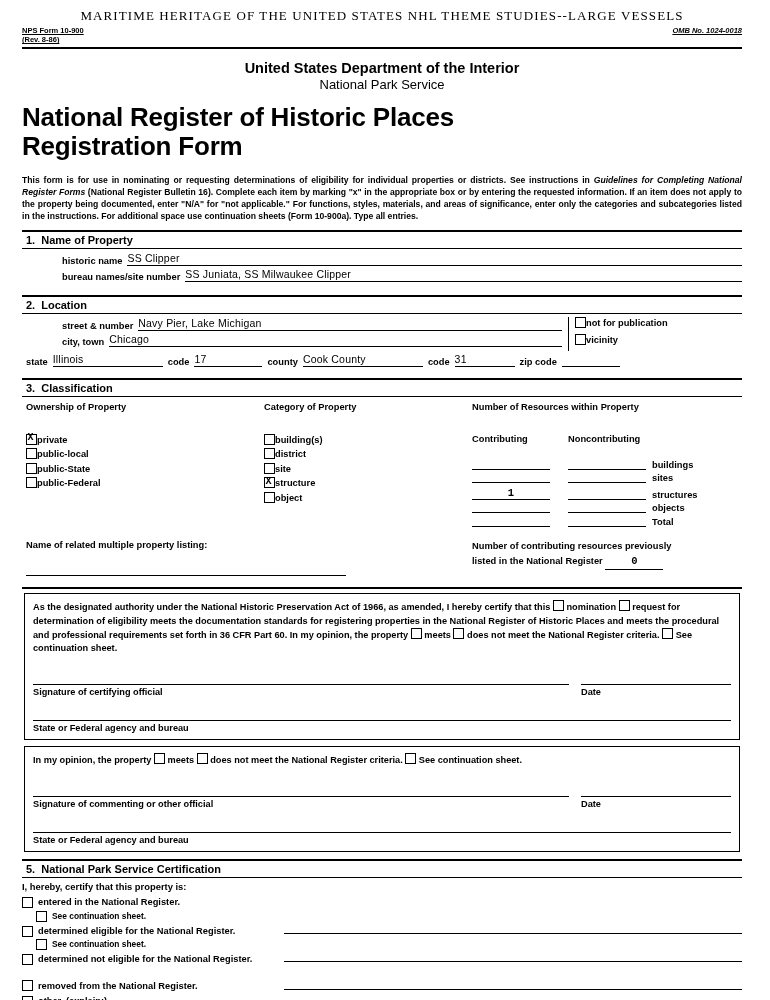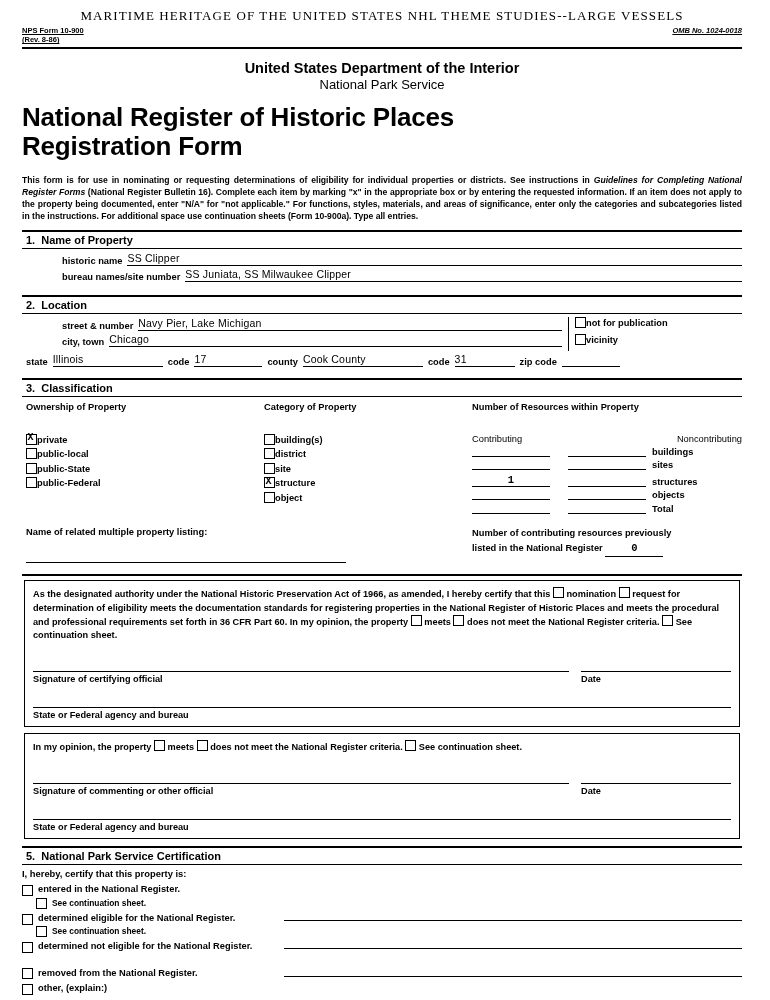--- a/index.html
+++ b/index.html
@@ -136,21 +136,21 @@
     padding-left: 6px;
   }
   .loc-right .cbrow { margin-bottom: 6px; }
 
   
   .cls { display: flex; margin-top: 2px; }
   .cls-col1 { width: 238px; }
   .cls-col2 { width: 208px; }
   .cls-col3 { flex: 1; }
   .cls-title { font-size: 9.3px; font-weight: bold; margin-bottom: 22px; }
-  .res-head { display: flex; font-size: 9.3px; font-weight: normal; margin-bottom: 3px; justify-content: space-between; }
+  .res-head { display: flex; font-size: 9.3px; font-weight: bold; margin-bottom: 16px; }
   .res-head .c1 { width: 96px; }
   .res-row { display: flex; align-items: flex-end; font-size: 9.3px; font-weight: bold; margin-bottom: 3.5px; }
   .res-num {
     width: 78px;
     border-bottom: 1.1px solid #000;
     text-align: center;
     font-family: "Liberation Mono", monospace;
     font-size: 10.5px;
     padding-bottom: 0px;
     margin-right: 18px;
@@ -189,21 +189,21 @@
   .sig-cap .s1 { flex: 1; }
   .sig-cap .s2 { width: 150px; }
   .agency-line { border-bottom: 1.2px solid #000; height: 22px; }
   .agency-cap { font-size: 9.2px; font-weight: bold; padding-top: 1px; }
 
   
   .nps-intro { font-size: 9.4px; font-weight: bold; margin: 3px 0 4px 0; }
   .nps-grid { display: flex; }
   .nps-left { width: 258px; }
   .nps-right { flex: 1; padding-left: 4px; }
-  .nps-item { display: flex; align-items: flex-end; gap: 5px; font-size: 9.3px; font-weight: bold; line-height: 1.35; }
+  .nps-item { display: flex; align-items: center; gap: 5px; font-size: 9.3px; font-weight: bold; line-height: 1.35; }
   .nps-item.ind { margin-left: 14px; }
   .nps-sub { font-size: 8.4px; font-weight: bold; }
   .nps-rline { border-bottom: 1.2px solid #000; height: 25px; }
   .spacer6 { height: 6px; }
 </style>
 </head>
 <body>
 
 <div class="page">
 

